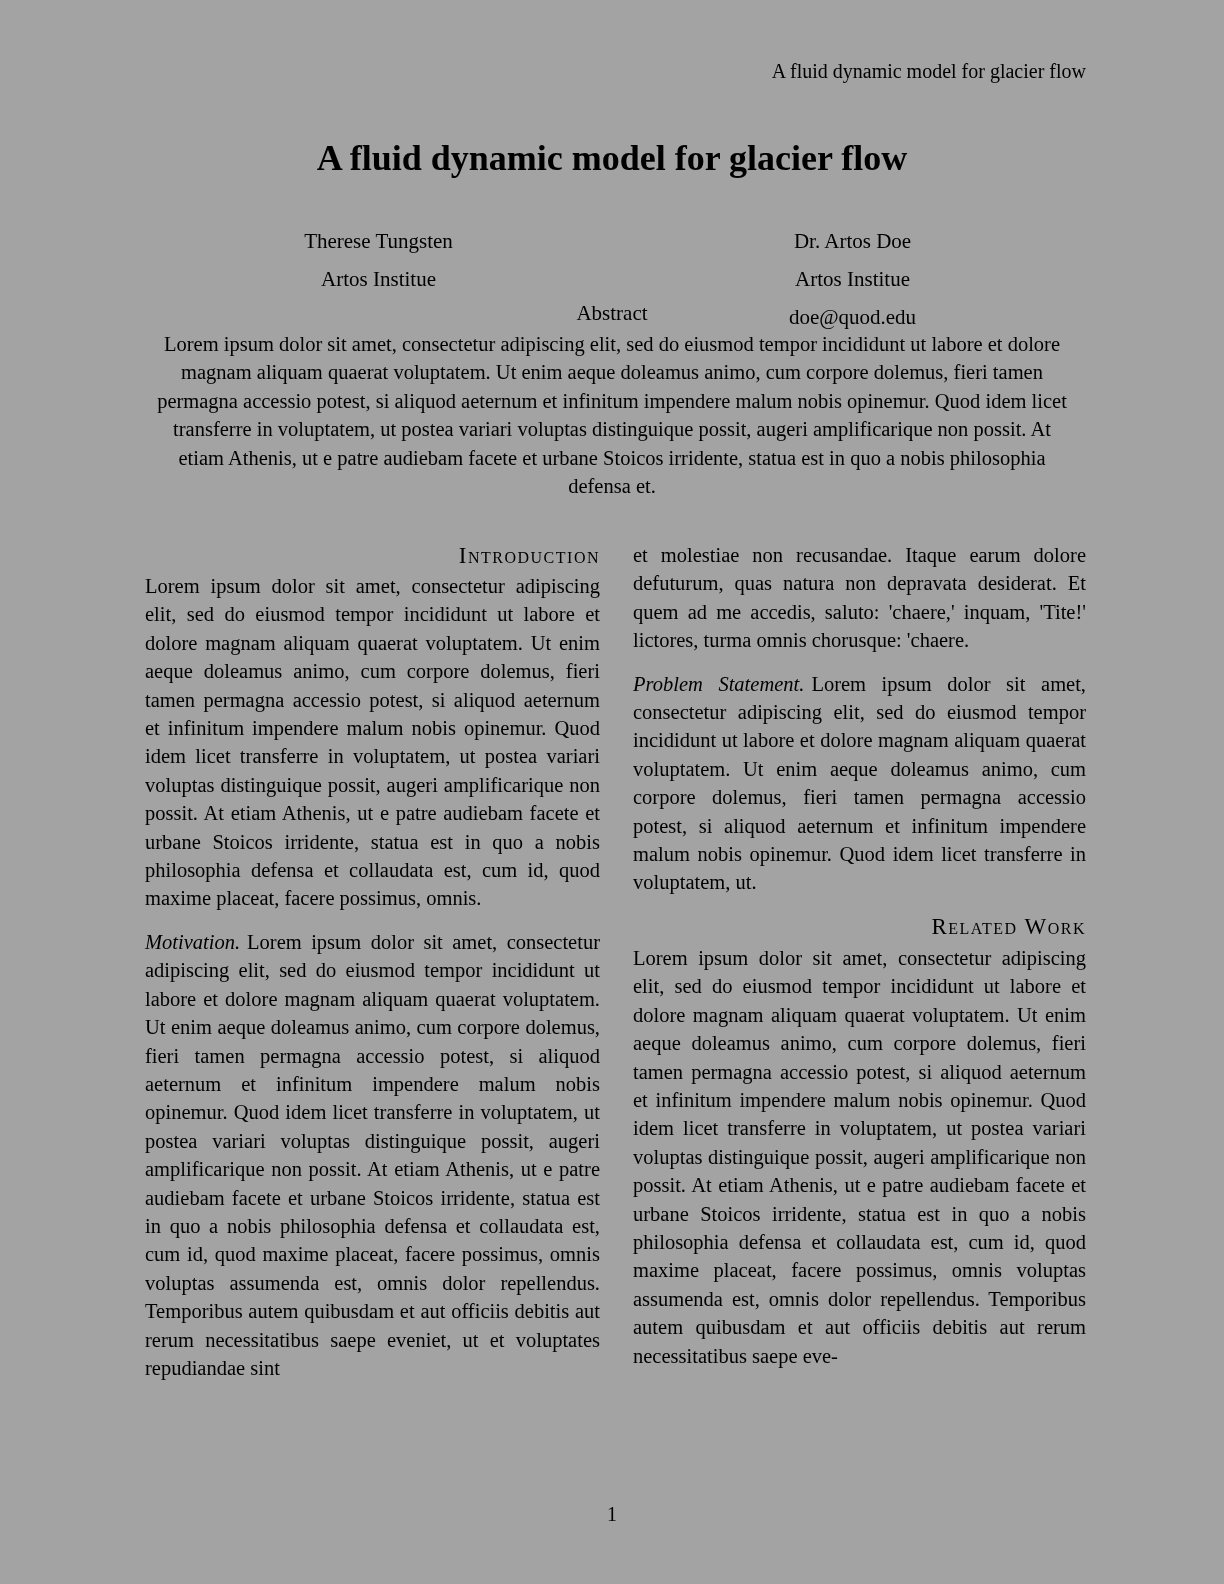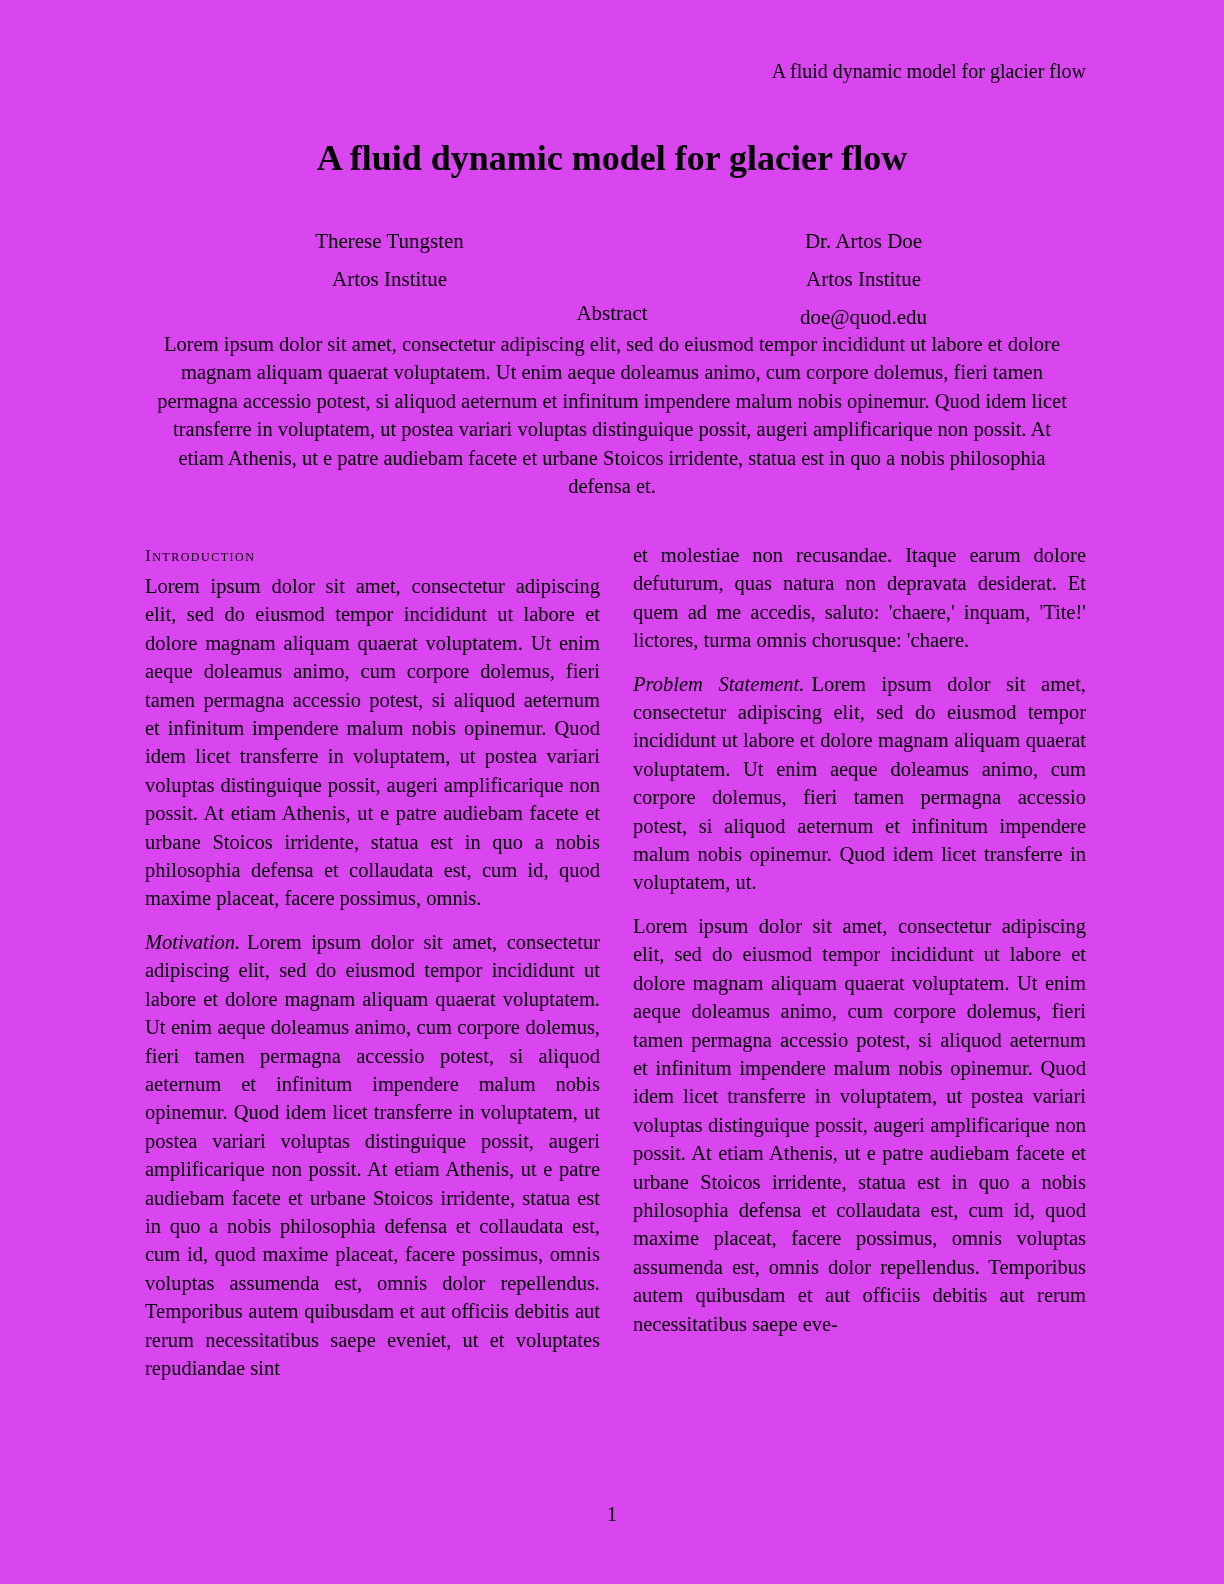--- a/index.html
+++ b/index.html
@@ -1,21 +1,21 @@
 <!DOCTYPE html>
 <html><head>
 <meta charset="utf-8">
 <style>
   html, body { margin: 0; padding: 0; background: #e8e8e8; }
   .page {
     position: relative;
     width: 1224px;
     height: 1584px;
     margin: 0 auto;
-    background: #d946ef;
+    background: #a3a3a3;
     color: #000000;
     font-family: "Liberation Serif", serif;
     overflow: hidden;
   }
   .running-head {
     position: absolute;
     top: 58px;
     right: 138px;
     font-size: 20px;
     line-height: 26px;
@@ -27,21 +27,21 @@
     width: 100%;
     margin: 0;
     text-align: center;
     font-size: 36px;
     font-weight: bold;
     line-height: 48px;
   }
   .authors {
     position: absolute;
     top: 222px;
-    left: 156px;
+    left: 145px;
     width: 941px;
     display: flex;
     gap: 7px;
   }
   .author { width: 50%; text-align: center; font-size: 21px; line-height: 38px; }
   .abstract-heading {
     position: absolute;
     top: 299px;
     left: 0;
     width: 100%;
@@ -62,23 +62,23 @@
   .col {
     position: absolute;
     top: 541px;
     font-size: 20.5px;
     line-height: 28.4px;
     text-align: justify;
   }
   .col-left  { left: 145px; width: 455px; }
   .col-right { left: 633px; width: 453px; }
   .section-heading {
-    text-align: left;
+    text-align: right;
     font-variant: small-caps;
-    font-size: 17px;
+    font-size: 23px;
     line-height: 30px;
     letter-spacing: 1.5px;
   }
   .col-left  .section-heading { margin: 0 0 1px 0; }
   .col-right .section-heading { margin: 12px 0 2px 0; }
   .body-para { margin: 0 0 15px 0; }
   .run-in { font-style: italic; margin-right: 7px; }
   .page-number {
     position: absolute;
     top: 1503px;
@@ -114,18 +114,19 @@
 
   <div class="col col-left">
     <div class="section-heading">Introduction</div>
     <p class="body-para">Lorem ipsum dolor sit amet, consectetur adipiscing elit, sed do eiusmod tempor incididunt ut labore et dolore magnam aliquam quaerat voluptatem. Ut enim aeque doleamus animo, cum corpore dolemus, fieri tamen permagna accessio potest, si aliquod aeternum et infinitum impendere malum nobis opinemur. Quod idem licet transferre in voluptatem, ut postea variari voluptas distinguique possit, augeri amplificarique non possit. At etiam Athenis, ut e patre audiebam facete et urbane Stoicos irridente, statua est in quo a nobis philosophia defensa et collaudata est, cum id, quod maxime placeat, facere possimus, omnis.</p>
     <p class="body-para"><span class="run-in">Motivation.</span><span>Lorem ipsum dolor sit amet, consectetur adipiscing elit, sed do eiusmod tempor incididunt ut labore et dolore magnam aliquam quaerat voluptatem. Ut enim aeque doleamus animo, cum corpore dolemus, fieri tamen permagna accessio potest, si aliquod aeternum et infinitum impendere malum nobis opinemur. Quod idem licet transferre in voluptatem, ut postea variari voluptas distinguique possit, augeri amplificarique non possit. At etiam Athenis, ut e patre audiebam facete et urbane Stoicos irridente, statua est in quo a nobis philosophia defensa et collaudata est, cum id, quod maxime placeat, facere possimus, omnis voluptas assumenda est, omnis dolor repellendus. Temporibus autem quibusdam et aut officiis debitis aut rerum necessitatibus saepe eveniet, ut et voluptates repudiandae sint</span></p>
   </div>
 
   <div class="col col-right">
     <p class="body-para">et molestiae non recusandae. Itaque earum dolore defuturum, quas natura non depravata desiderat. Et quem ad me accedis, saluto: 'chaere,' inquam, 'Tite!' lictores, turma omnis chorusque: 'chaere.</p>
     <p class="body-para"><span class="run-in">Problem Statement.</span><span>Lorem ipsum dolor sit amet, consectetur adipiscing elit, sed do eiusmod tempor incididunt ut labore et dolore magnam aliquam quaerat voluptatem. Ut enim aeque doleamus animo, cum corpore dolemus, fieri tamen permagna accessio potest, si aliquod aeternum et infinitum impendere malum nobis opinemur. Quod idem licet transferre in voluptatem, ut.</span></p>
+    <div class="section-heading">Related Work</div>
     <p class="body-para">Lorem ipsum dolor sit amet, consectetur adipiscing elit, sed do eiusmod tempor incididunt ut labore et dolore magnam aliquam quaerat voluptatem. Ut enim aeque doleamus animo, cum corpore dolemus, fieri tamen permagna accessio potest, si aliquod aeternum et infinitum impendere malum nobis opinemur. Quod idem licet transferre in voluptatem, ut postea variari voluptas distinguique possit, augeri amplificarique non possit. At etiam Athenis, ut e patre audiebam facete et urbane Stoicos irridente, statua est in quo a nobis philosophia defensa et collaudata est, cum id, quod maxime placeat, facere possimus, omnis voluptas assumenda est, omnis dolor repellendus. Temporibus autem quibusdam et aut officiis debitis aut rerum necessitatibus saepe eve-</p>
   </div>
 
   <div class="page-number">1</div>
 
 </div>
 
 </body></html>

